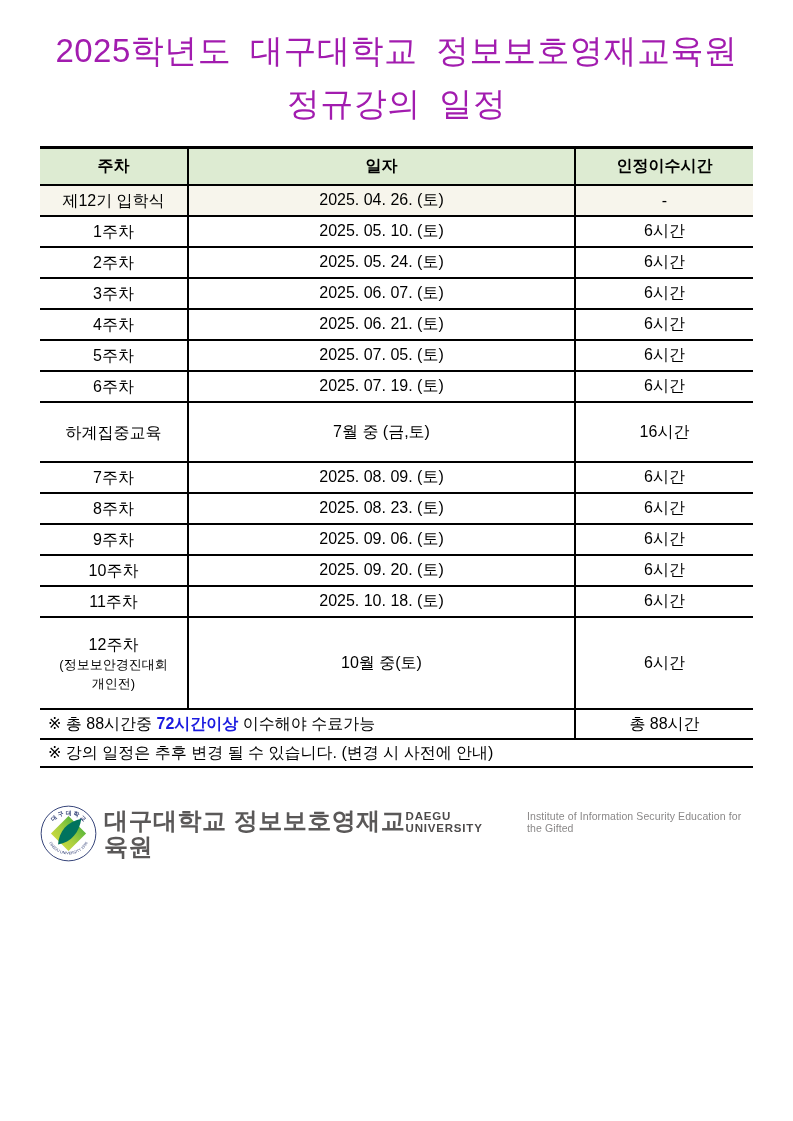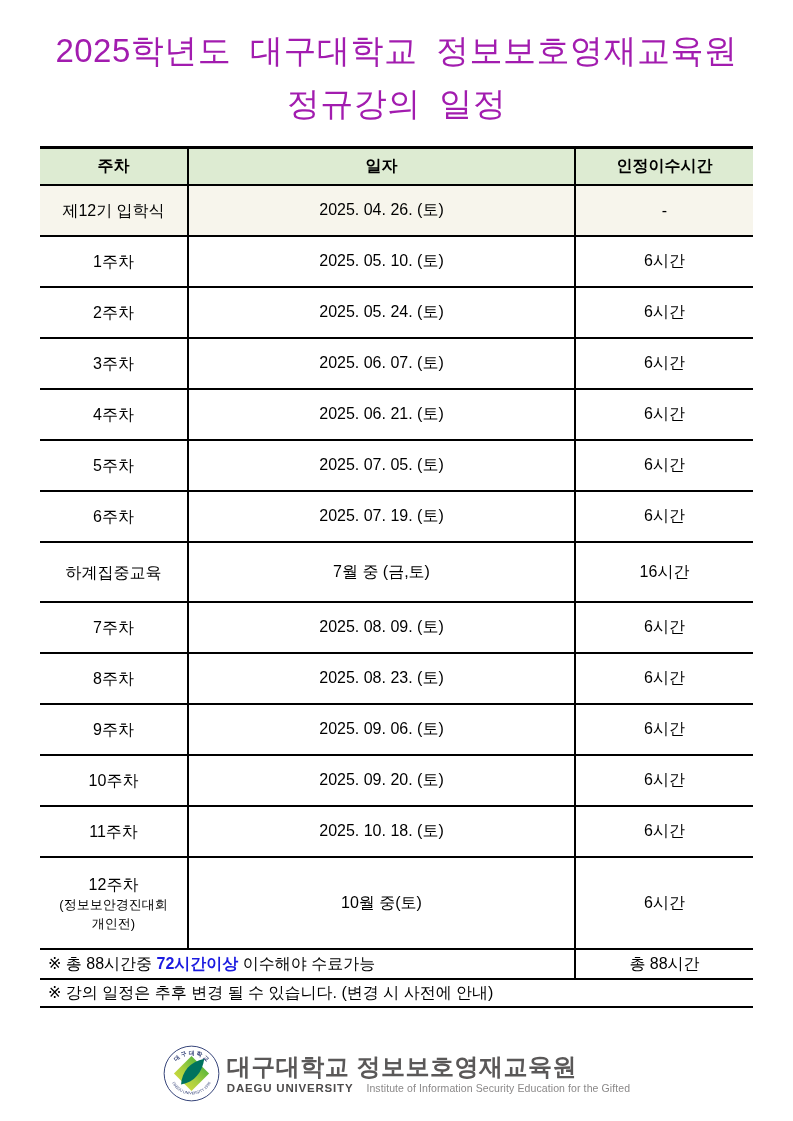--- a/index.html
+++ b/index.html
@@ -40,21 +40,21 @@
   .schedule th, .schedule td {
     border-bottom: 2px solid #000;
     text-align: center;
     vertical-align: middle;
     font-size: 16px;
     padding: 0 4px;
   }
   .schedule th { background: var(--header-bg, #ddebd2); font-weight: 700; height: 38px; }
   .schedule th.v, .schedule td.v { border-right: 2px solid #000; }
 
-  tr.normal td { height: 51px; }
+  tr.normal td { height: 31px; }
   tr.tall td   { height: 60px; }
   tr.xtall td  { height: 92px; }
   tr.highlight td { background: var(--highlight-bg, #f7f5ec); }
 
   td .sub { font-size: 13px; line-height: 1.45; }
   td .wk  { line-height: 1.45; }
 
   tr.summary td { height: 30px; }
   tr.summary td.left { text-align: left; padding-left: 8px; }
   .accent-blue { color: var(--accent-blue, #1b1be0); font-weight: 700; }
@@ -63,21 +63,21 @@
 
   
   .logo {
     margin-top: 37px;
     display: flex;
     align-items: center;
     justify-content: center;
     gap: 7px;
   }
   .seal { width: 57px; height: 57px; flex: 0 0 auto; }
-  .logo-text { display: flex; flex-direction: column; }
+  .logo-text { display: flex; flex-direction: row; }
   .logo-kr {
     font-size: 24px;
     font-weight: 700;
     color: #5a5858;
     letter-spacing: 0.5px;
     line-height: 1.1;
   }
   .logo-en { display: flex; align-items: baseline; gap: 13px; margin-top: 2px; }
   .logo-en-bold {
     font-size: 11.5px; font-weight: 700; color: #4c4a4a; letter-spacing: 0.8px;

